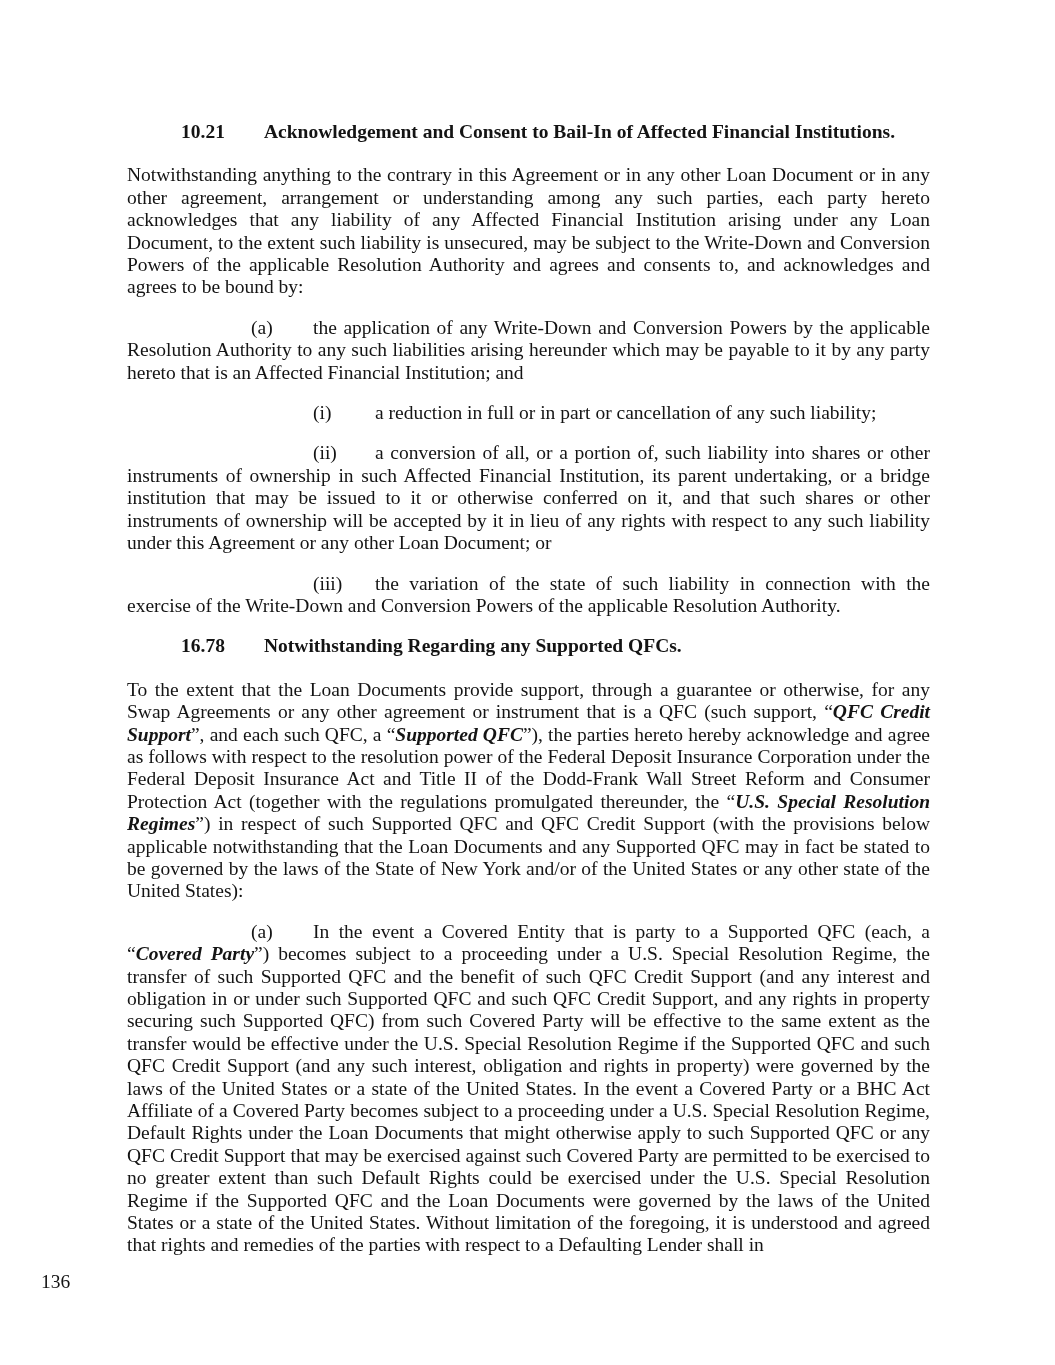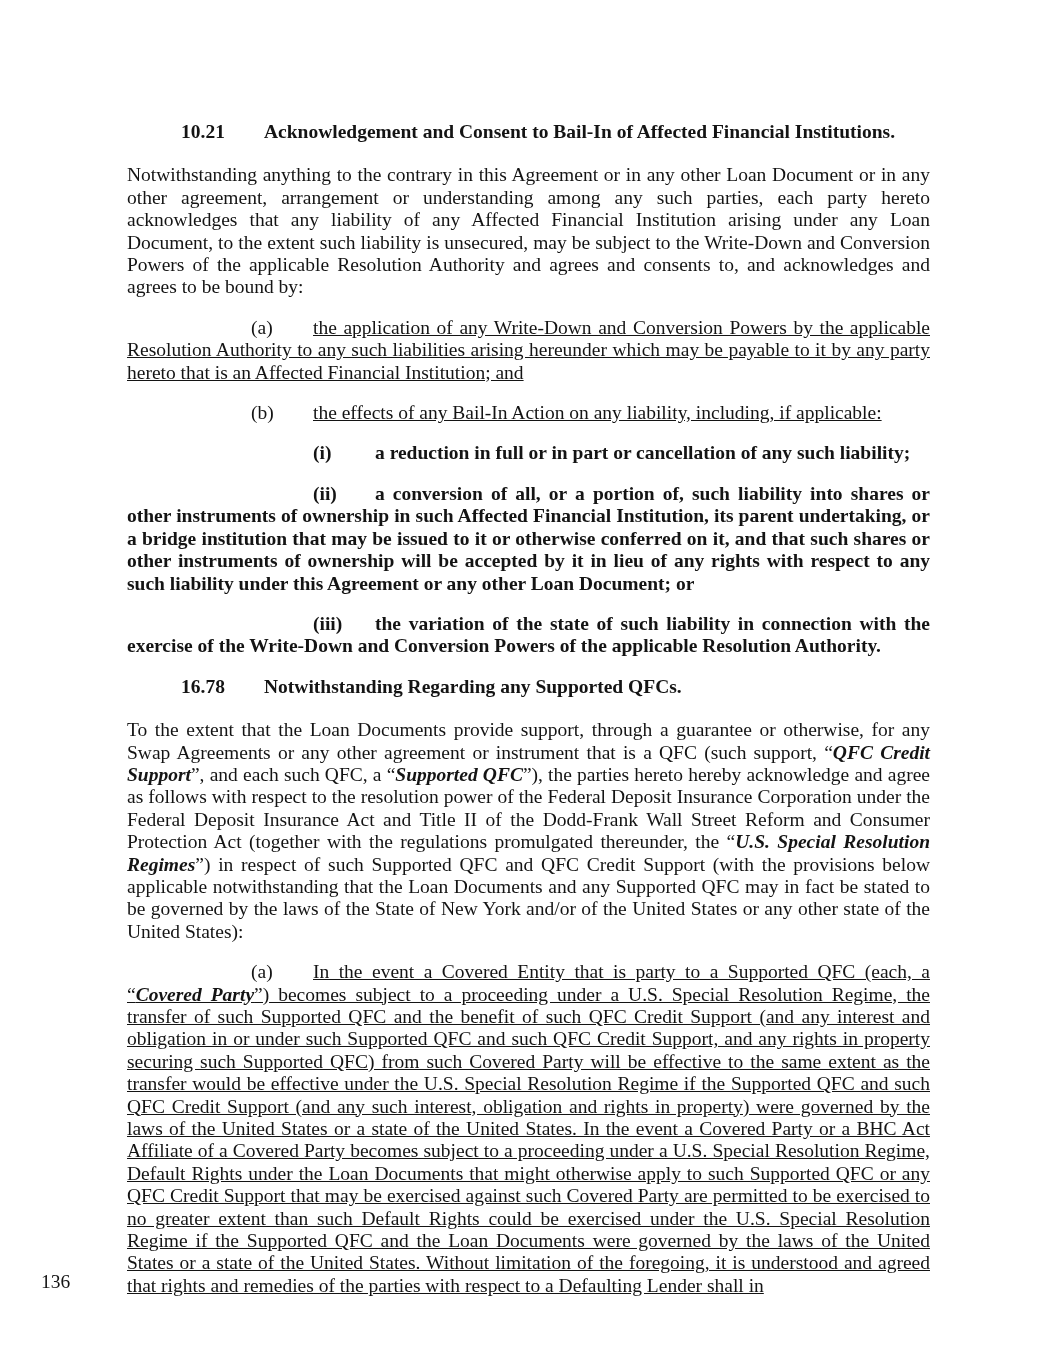--- a/index.html
+++ b/index.html
@@ -28,22 +28,22 @@
     text-indent: 54px;
     text-align: left;
     margin-bottom: 21px;
   }
   .sec-num {
     display: inline-block;
     width: 83px;
     text-indent: 0;
   }
 
-  .clause-1 { text-indent: 124px; text-decoration: underline; }  
-  .clause-2 { text-indent: 186px; font-weight: bold; }  
+  .clause-1 { text-indent: 124px; }  
+  .clause-2 { text-indent: 186px; }  
   .clabel {
     display: inline-block;
     width: 62px;
     text-indent: 0;
   }
 
   .bi { font-weight: bold; font-style: italic; }
 
   .footer {
     position: absolute;
@@ -59,21 +59,20 @@
 <body>
 
 <div class="page">
 
   <p class="heading"><span class="sec-num">10.21</span><span>Acknowledgement and Consent to Bail-In of Affected Financial Institutions.</span></p>
 
   <p>Notwithstanding anything to the contrary in this Agreement or in any other Loan Document or in any other agreement, arrangement or understanding among any such parties, each party hereto acknowledges that any liability of any Affected Financial Institution arising under any Loan Document, to the extent such liability is unsecured, may be subject to the Write-Down and Conversion Powers of the applicable Resolution Authority and agrees and consents to, and acknowledges and agrees to be bound by:</p>
 
   <p class="clause-1"><span class="clabel">(a)</span><span>the application of any Write-Down and Conversion Powers by the applicable Resolution Authority to any such liabilities arising hereunder which may be payable to it by any party hereto that is an Affected Financial Institution; and</span></p>
 
-  <p class="clause-1"><span class="clabel">(b)</span><span>the effects of any Bail-In Action on any liability, including, if applicable:</span></p>
 
   <p class="clause-2"><span class="clabel">(i)</span><span>a reduction in full or in part or cancellation of any such liability;</span></p>
 
   <p class="clause-2"><span class="clabel">(ii)</span><span>a conversion of all, or a portion of, such liability into shares or other instruments of ownership in such Affected Financial Institution, its parent undertaking, or a bridge institution that may be issued to it or otherwise conferred on it, and that such shares or other instruments of ownership will be accepted by it in lieu of any rights with respect to any such liability under this Agreement or any other Loan Document; or</span></p>
 
   <p class="clause-2"><span class="clabel">(iii)</span><span>the variation of the state of such liability in connection with the exercise of the Write-Down and Conversion Powers of the applicable Resolution Authority.</span></p>
 
   <p class="heading"><span class="sec-num">16.78</span><span>Notwithstanding Regarding any Supported QFCs.</span></p>
 
   <p><span>To the extent that the Loan Documents provide support, through a guarantee or otherwise, for any Swap Agreements or any other agreement or instrument that is a QFC (such support, “</span><span class="bi">QFC Credit Support</span><span>”, and each such QFC, a “</span><span class="bi">Supported QFC</span><span>”), the parties hereto hereby acknowledge and agree as follows with respect to the resolution power of the Federal Deposit Insurance Corporation under the Federal Deposit Insurance Act and Title II of the Dodd-Frank Wall Street Reform and Consumer Protection Act (together with the regulations promulgated thereunder, the “</span><span class="bi">U.S. Special Resolution Regimes</span><span>”) in respect of such Supported QFC and QFC Credit Support (with the provisions below applicable notwithstanding that the Loan Documents and any Supported QFC may in fact be stated to be governed by the laws of the State of New York and/or of the United States or any other state of the United States):</span></p>

